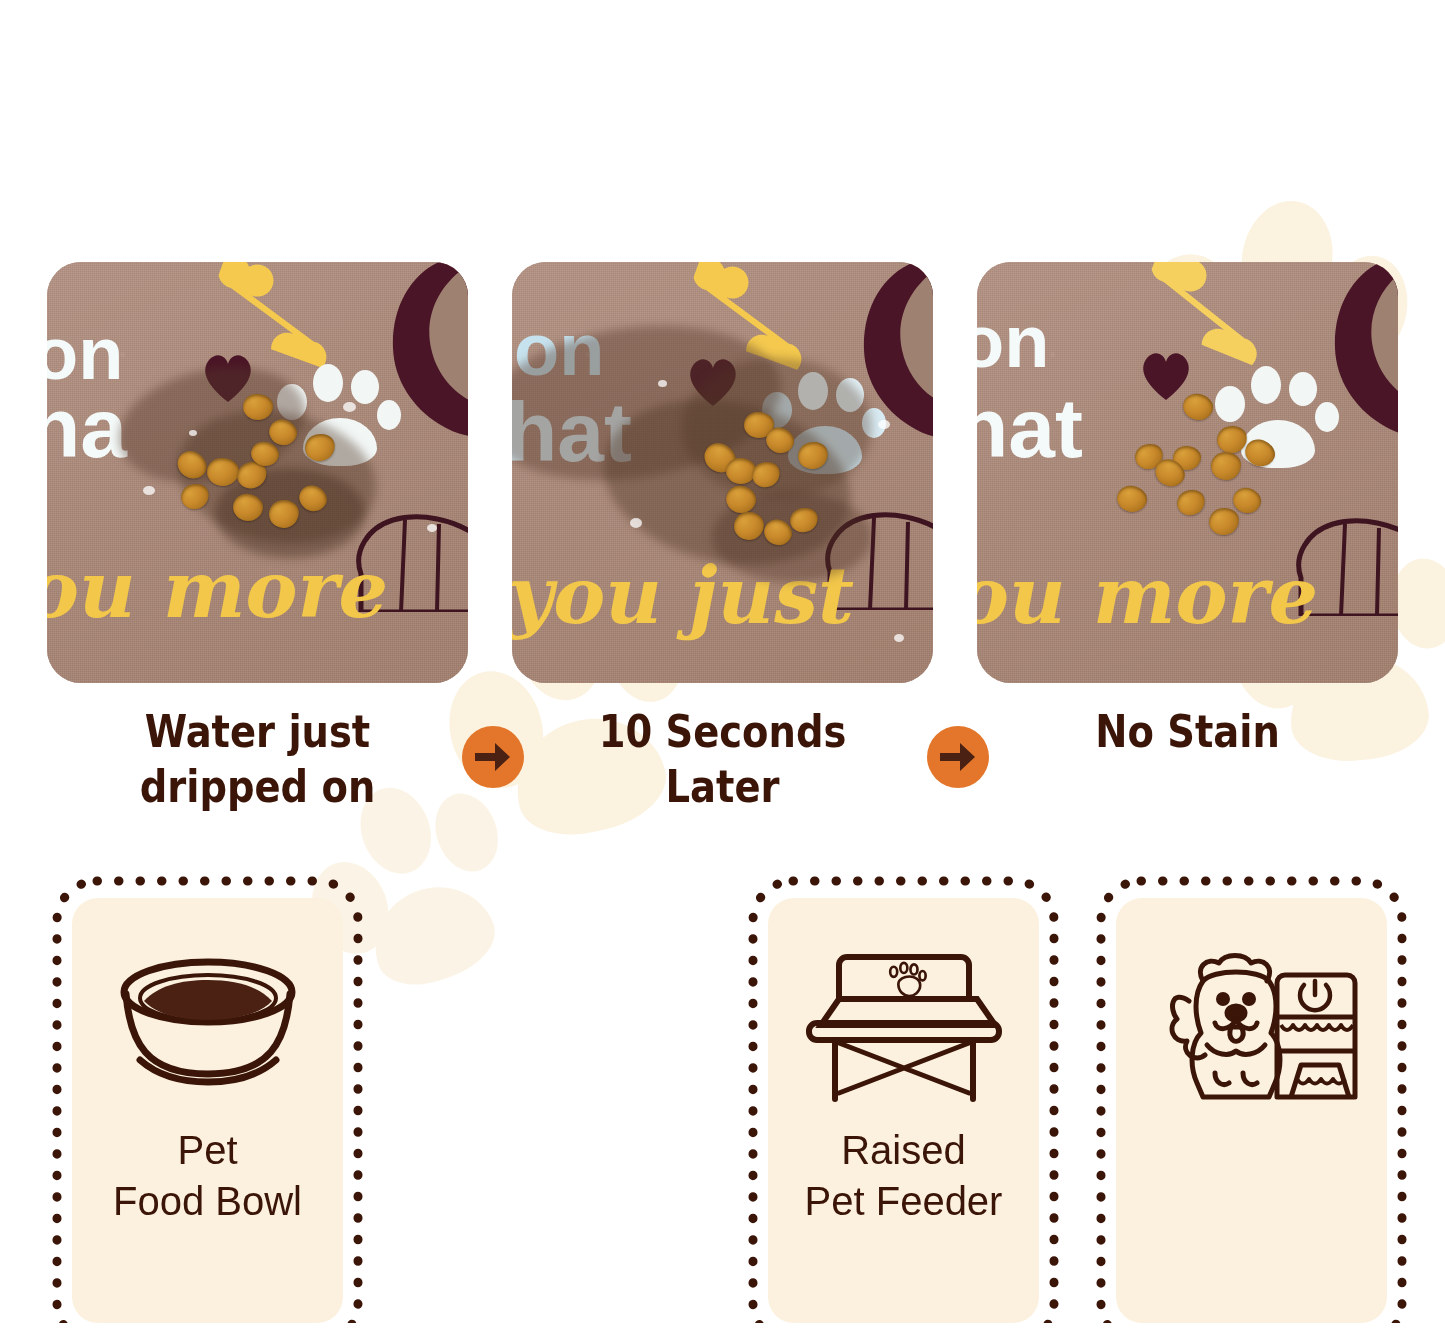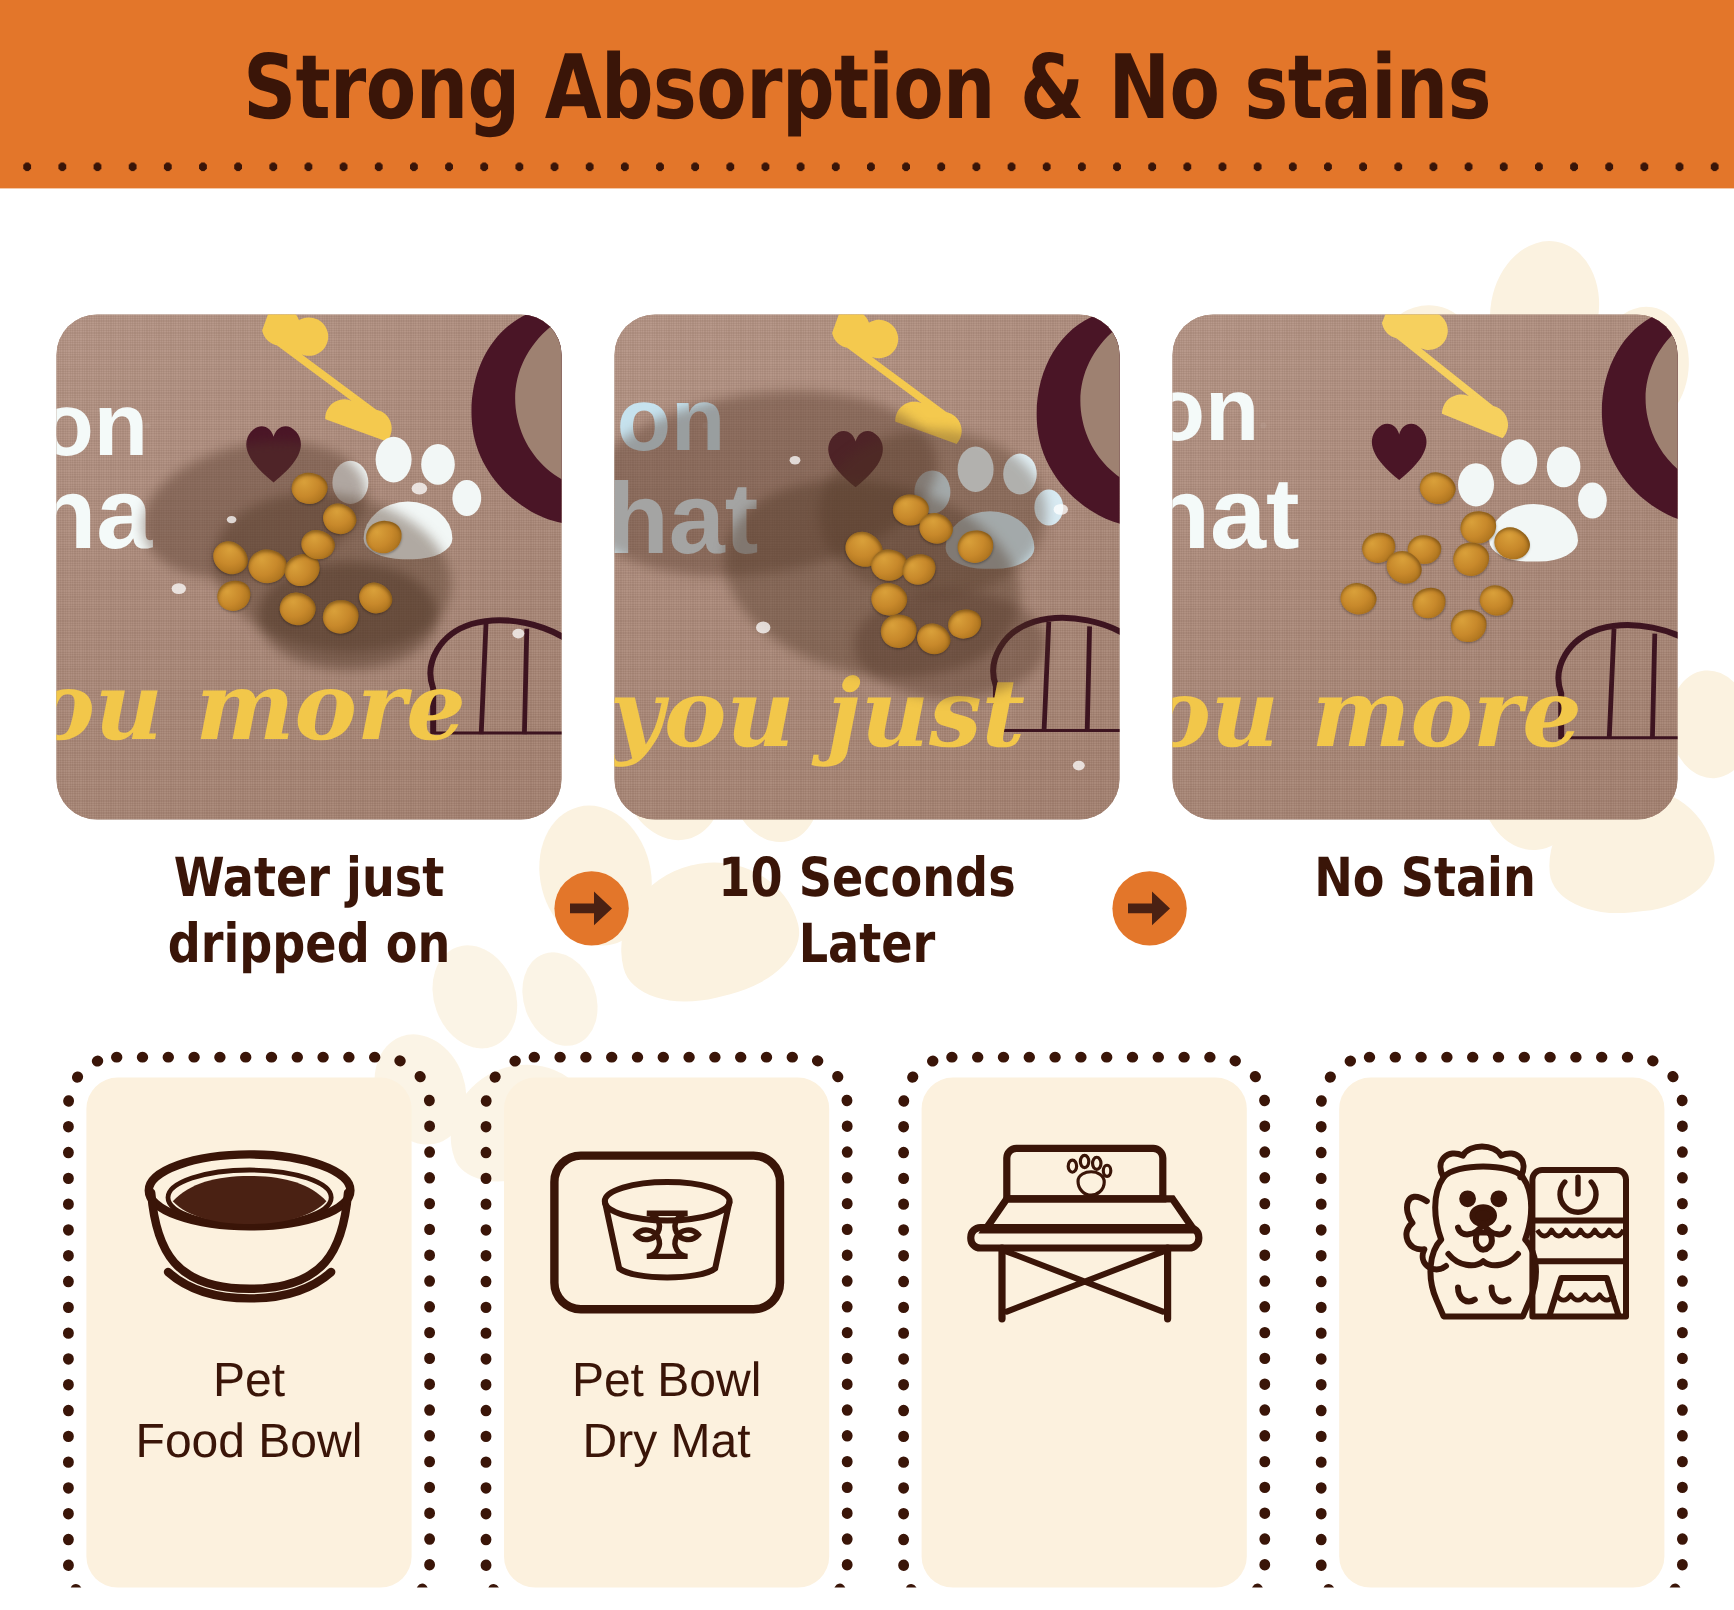--- a/index.html
+++ b/index.html
@@ -163,24 +163,20 @@
       <div class="pad" style="left:50px;top:172px;width:138px;height:104px;border-radius:50% 50% 46% 46%/62% 62% 38% 38%;"></div>
     </div>
     <div class="paw" style="left:300px;top:590px;width:200px;height:230px;transform:rotate(-20deg);opacity:.8;">
       <div class="pad" style="left:0px;top:96px;width:74px;height:94px;"></div>
       <div class="pad" style="left:72px;top:42px;width:68px;height:88px;"></div>
       <div class="pad" style="left:142px;top:72px;width:60px;height:80px;"></div>
       <div class="pad" style="left:44px;top:150px;width:122px;height:92px;border-radius:50% 50% 46% 46%/62% 62% 38% 38%;"></div>
     </div>
   </div>
 
-  <div class="header">
-    <div class="header-title">Strong Absorption &amp; No stains</div>
-    <div class="header-dots"></div>
-  </div>
 
   <div class="photo-row">
 
     <div class="photo p1">
       <div class="mat"></div>
 
       <svg class="ear" style="left:300px;top:-6px;width:130px;height:190px;" viewBox="0 0 130 190">
         <path d="M112 0 C70 6 44 46 46 92 C47 124 66 152 92 168 C104 176 118 180 130 181 L130 0 Z" fill="#4A1526"></path>
         <path d="M112 16 C88 36 78 64 84 92 C89 116 104 134 122 144 L130 147 L130 24 Z" fill="#9E8171"></path>
       </svg>
@@ -354,39 +350,20 @@
             <path d="M34 49 C48 34 70 28 98 28 C126 28 148 34 162 49 C150 62 126 68 98 68 C70 68 46 62 34 49 Z" fill="#4A2113"></path>
             <path d="M16 42 C20 90 36 122 98 122 C160 122 176 90 180 42" fill="none" stroke="#3A1508" stroke-width="7" stroke-linecap="round"></path>
             <path d="M30 108 C48 124 72 130 98 130 C124 130 148 124 166 108" fill="none" stroke="#3A1508" stroke-width="7" stroke-linecap="round"></path>
           </svg>
         </div>
         <div class="card-label">Pet
 Food Bowl</div>
       </div>
     </div>
 
-    <div class="card c2x">
-      <div class="dots">
-        <svg viewBox="0 0 311 447">
-            <rect x="5" y="5" width="301" height="462" rx="40" ry="40" fill="none" stroke="#3A1508" stroke-width="9" stroke-linecap="round" stroke-dasharray="0.5 21"></rect>
-          </svg>
-      </div>
-      <div class="card-inner">
-        <div class="card-icon">
-          <svg width="200" height="140" viewBox="0 0 200 140">
-            <rect x="6" y="6" width="188" height="128" rx="22" fill="none" stroke="#3A1508" stroke-width="7"></rect>
-            <ellipse cx="100" cy="44" rx="52" ry="16" fill="none" stroke="#3A1508" stroke-width="5"></ellipse>
-            <path d="M48 44 L60 100 C72 110 128 110 140 100 L152 44" fill="none" stroke="#3A1508" stroke-width="5"></path>
-            <path d="M74 72 a11 11 0 1 1 9 18 l34 0 a11 11 0 1 1 9 -18 a11 11 0 1 1 -9 -18 l-34 0 a11 11 0 1 1 -9 18 Z" fill="none" stroke="#3A1508" stroke-width="4.5"></path>
-          </svg>
-        </div>
-        <div class="card-label">Pet Bowl
-Dry Mat</div>
-      </div>
-    </div>
 
     <div class="card c3x">
       <div class="dots">
         <svg viewBox="0 0 311 447">
             <rect x="5" y="5" width="301" height="462" rx="40" ry="40" fill="none" stroke="#3A1508" stroke-width="9" stroke-linecap="round" stroke-dasharray="0.5 21"></rect>
           </svg>
       </div>
       <div class="card-inner">
         <div class="card-icon">
           <svg width="210" height="160" viewBox="0 0 210 160">
@@ -397,20 +374,22 @@
             <path d="M40 96 L170 146 M170 96 L40 146" stroke="#3A1508" stroke-width="5" stroke-linecap="round"></path>
             <g transform="translate(90,17) scale(0.78)" fill="none" stroke="#3A1508" stroke-width="3.4">
               <ellipse cx="6" cy="10" rx="4.5" ry="6.5"></ellipse>
               <ellipse cx="19" cy="5" rx="4.5" ry="6.5"></ellipse>
               <ellipse cx="32" cy="7" rx="4.5" ry="6.5"></ellipse>
               <ellipse cx="43" cy="15" rx="4" ry="6"></ellipse>
               <path d="M12 26 C12 19 20 16 26 16 C33 16 40 20 40 27 C40 36 32 41 26 41 C19 41 12 35 12 26 Z"></path>
             </g>
           </svg>
         </div>
+        <div class="card-label">Raised
+Pet Feeder</div>
       </div>
     </div>
 
     <div class="card c4x">
       <div class="dots">
         <svg viewBox="0 0 311 447">
             <rect x="5" y="5" width="301" height="462" rx="40" ry="40" fill="none" stroke="#3A1508" stroke-width="9" stroke-linecap="round" stroke-dasharray="0.5 21"></rect>
           </svg>
       </div>
       <div class="card-inner">

